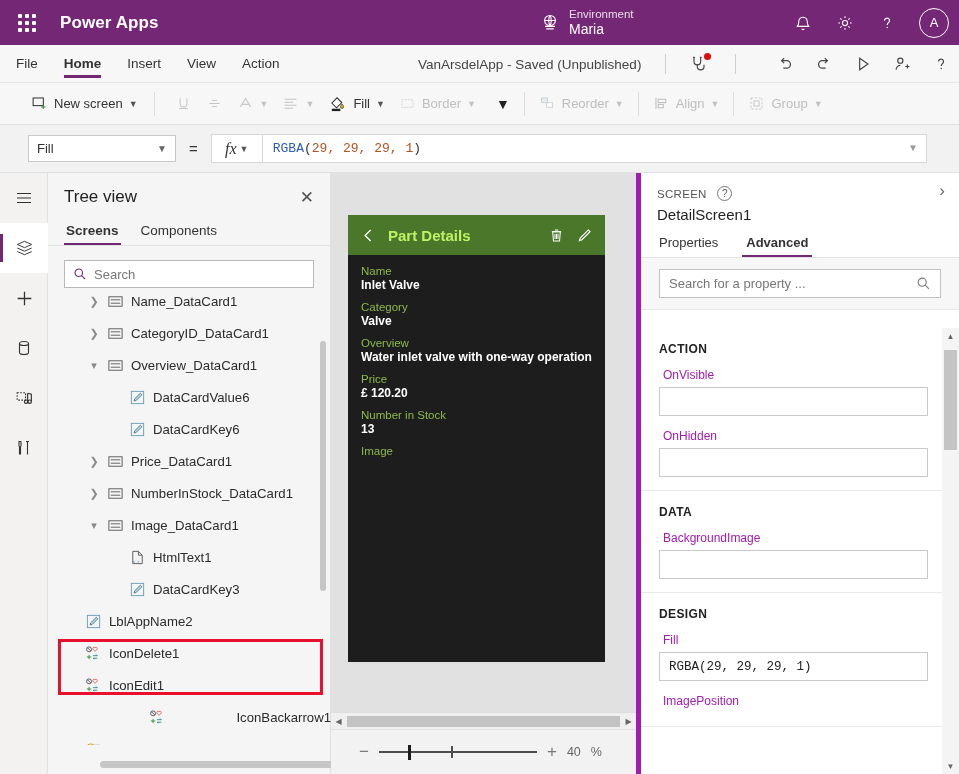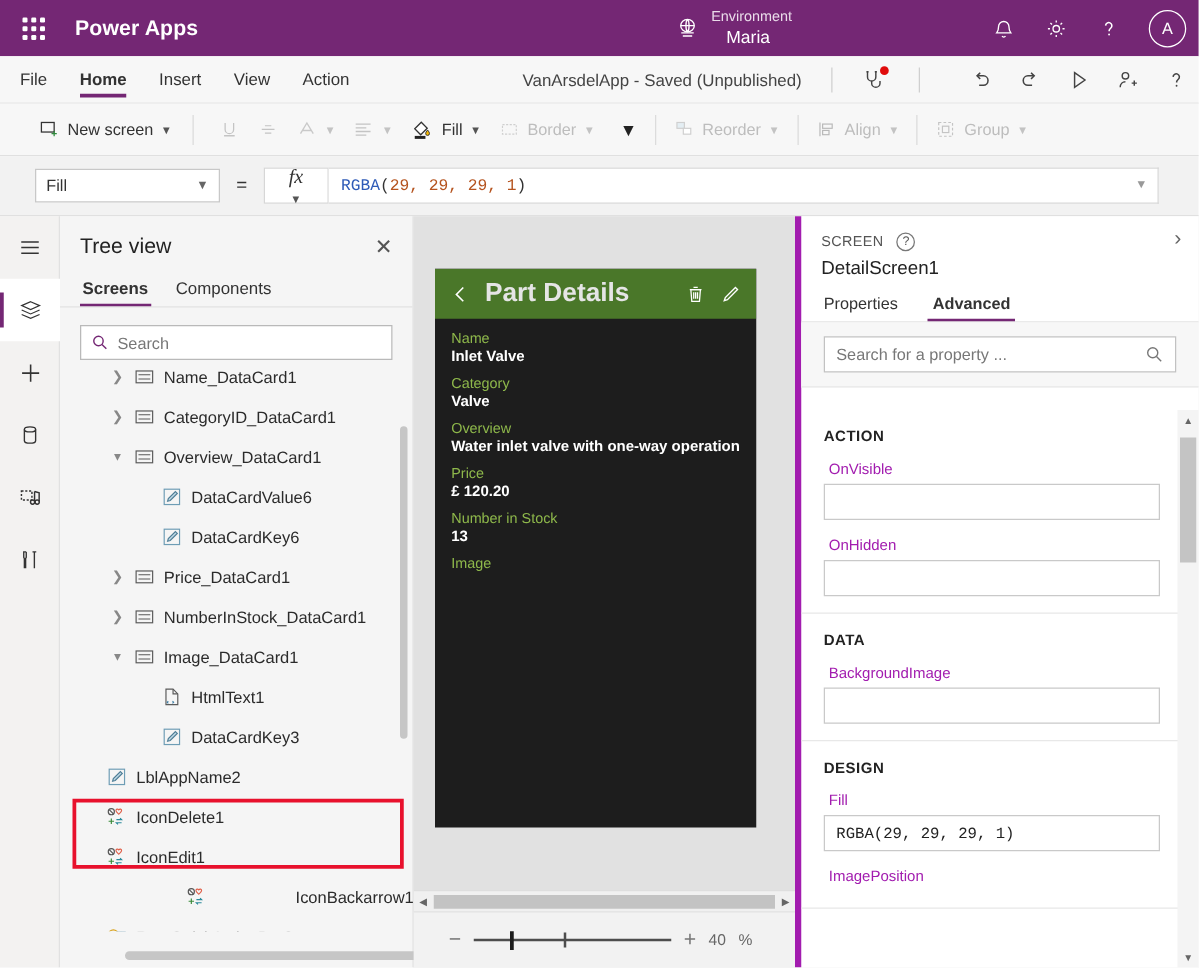--- a/index.html
+++ b/index.html
@@ -27,21 +27,21 @@
   }
   .waffle i { display: block; width: 4px; height: 4px; background: #fff; border-radius: 1px; }
   .brand { font-size: 17px; font-weight: bold; letter-spacing: .1px; margin-left: 10px; }
   .env-wrap {
     position: absolute; left: 540px; top: 0; height: 45px;
     display: flex; align-items: center; gap: 9px;
   }
   .globe-icon { width: 20px; height: 20px; }
   .env-text { line-height: 1.15; }
   .env-label { font-size: 11.5px; color: #eadcea; }
-  .env-name { font-size: 14px; color: #fff; margin-left: 12px; }
+  .env-name { font-size: 14px; color: #fff; }
   .topbar-right {
     position: absolute; right: 10px; top: 0; height: 45px;
     display: flex; align-items: center; gap: 22px;
   }
   .tb-icon { width: 20px; height: 20px; cursor: pointer; }
   .avatar {
     width: 30px; height: 30px; border-radius: 50%; border: 1.4px solid #fff;
     display: flex; align-items: center; justify-content: center;
     font-size: 13px; color: #fff; cursor: pointer;
   }
@@ -106,21 +106,20 @@
     margin-left: 28px; width: 148px; height: 27px; background: #fff;
     border: 1px solid #c8c8c8; display: flex; align-items: center;
     padding: 0 8px; font-size: 13px; color: #333; cursor: pointer;
     justify-content: space-between;
   }
   .eq { margin: 0 13px; font-size: 15px; color: #333; }
   .fx-box {
     width: 52px; height: 29px; background: #fff; border: 1px solid #d7d7d7;
     display: flex; align-items: center; justify-content: center; gap: 3px;
     cursor: pointer;
-    flex-direction: column;
   }
   .fx { font-family: "Liberation Serif", serif; font-style: italic; font-size: 16px; }
   .formula-input {
     flex: 1; height: 29px; background: #fff; border: 1px solid #d7d7d7;
     border-left: none; margin-right: 32px;
     display: flex; align-items: center; padding: 0 10px;
     font-family: "Liberation Mono", monospace; font-size: 13px;
     position: relative;
   }
   .fn-name { color: #2f5bb7; }
@@ -207,21 +206,21 @@
     background: #e1e1e1;
   }
   .phone {
     position: absolute; left: 17px; top: 42px; width: 257px; height: 447px;
     background: #1d1d1d; overflow: hidden;
   }
   .phone-header {
     height: 40px; background: #4a7729; display: flex; align-items: center;
     padding: 0 12px; gap: 11px;
   }
-  .ph-title { color: #e5e5e5; font-size: 21px; font-weight: bold; flex: 1; }
+  .ph-title { color: #bef264; font-size: 15px; font-weight: bold; flex: 1; }
   .ph-ic { cursor: pointer; }
   .phone-body { padding: 10px 13px 0 13px; }
   .fld-label { color: #8eb84b; font-size: 11.5px; margin-bottom: 1px; }
   .fld-value { color: #ffffff; font-size: 12px; font-weight: bold; margin-bottom: 9px; }
   .canvas-hscroll-track {
     position: absolute; left: 0; bottom: 45px; width: 305px; height: 17px;
     background: #f0f0f0; border-top: 1px solid #dedede;
     display: flex; align-items: center;
   }
   .hs-arrow { width: 15px; text-align: center; font-size: 8px; color: #666; cursor: pointer; }

